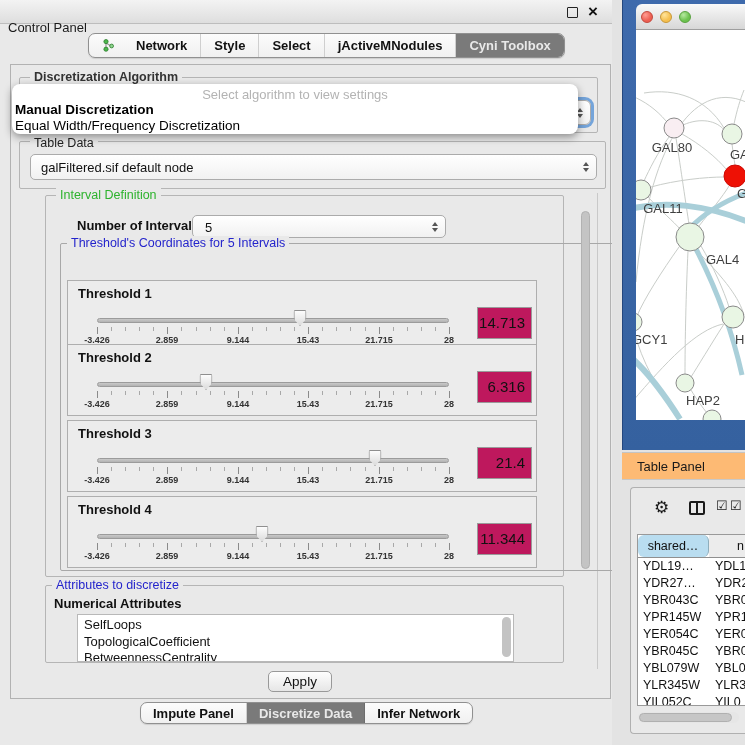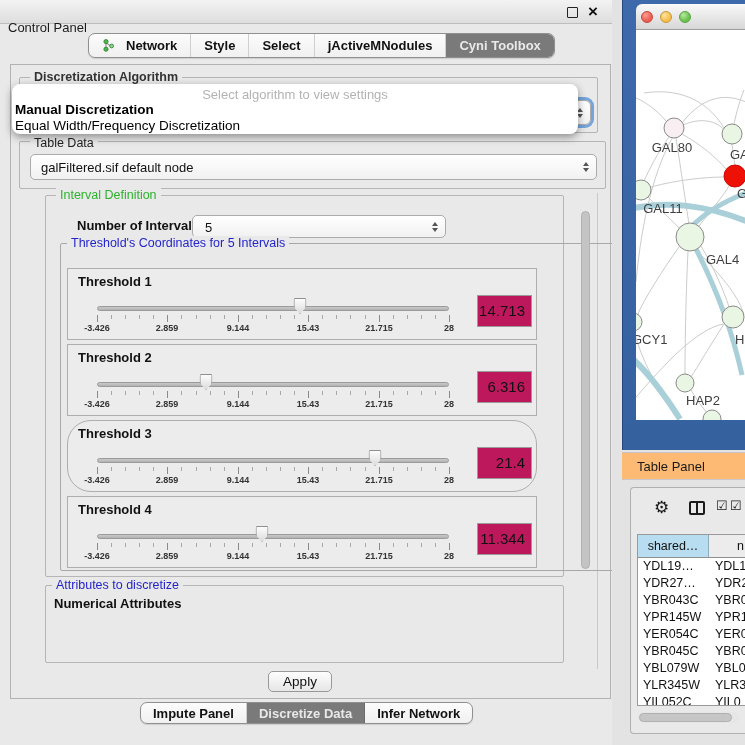--- a/index.html
+++ b/index.html
@@ -9,21 +9,21 @@
   
   .cp-titlebar { position:absolute; left:0; top:0; width:622px; height:24px;
     background:linear-gradient(#f3f3f3,#dedede); border-bottom:1px solid #bdbdbd; }
   .cp-title { position:absolute; left:8px; top:16px; line-height:24px; font-size:13px; color:#1a1a1a; }
   .btn-float { position:absolute; left:567px; top:7px; width:11px; height:11px; border:1.5px solid #222; background:transparent; border-radius:1px; }
   .btn-close { position:absolute; left:588px; top:1px; font-size:17px; font-weight:bold; color:#111; line-height:22px; }
 
   .segbar { position:absolute; display:flex; border:1px solid #909090; border-radius:7px; overflow:hidden;
     background:linear-gradient(#fcfcfc,#f0f0f0); box-shadow:0 1px 1px rgba(0,0,0,.12); }
   .seg { padding:0 13px; font-size:13px; font-weight:bold; color:#111; white-space:nowrap;
-    display:flex; align-items:center; gap:11px; border-right:1px solid #cfcfcf; }
+    display:flex; align-items:center; gap:21px; border-right:1px solid #cfcfcf; }
   .seg:last-child { border-right:none; }
   .seg.selected { background:#7a7a7a; color:#e9e9e9; border-right-color:#6d6d6d; }
   .topbar { left:88px; top:33px; height:25px; }
   .bottombar { left:140px; top:702px; height:22px; }
   .bottombar .seg { padding:0 12px; }
 
   .cp-main { position:absolute; left:10px; top:64px; width:601px; height:635px;
     border:1px solid #b2b2b2; background:#e9e9e9; }
 
   .group { position:absolute; border:1px solid #b5b5b5; border-radius:2px; }
@@ -103,21 +103,21 @@
   .table-panel { position:absolute; left:630px; top:487px; width:115px; height:247px;
     background:#e9e9e9; border:1px solid #b0b0b0; border-right:none; border-radius:4px 0 0 4px; }
   .tp-gear { position:absolute; left:23px; top:9px; font-size:17px; color:#1a1a1a; }
   .tp-split { position:absolute; left:58px; top:13px; width:16px; height:14px; border:2px solid #1a1a1a; border-radius:2px; }
   .tp-split i { position:absolute; left:50%; top:0; bottom:0; width:2px; margin-left:-1px; background:#1a1a1a; }
   .tp-check { position:absolute; top:10px; font-size:13px; color:#1a1a1a; }
   .ck1{left:85px}.ck2{left:99px}
   .tp-table { position:absolute; left:6px; top:46px; width:109px; height:172px; background:#fff;
     border:1px solid #999; border-right:none; overflow:hidden; }
   .tp-head { display:flex; height:23px; border-bottom:1px solid #8f8f8f; font-size:12.5px; color:#111; }
-  .tp-head .c1 { width:71px; background:#b9ddf0; border-right:1px solid #8faebc; text-align:center; line-height:22px; }
+  .tp-head .c1 { width:71px; background:#b9ddf0; border-right:1px solid #8faebc; text-align:center; line-height:22px;border-radius:6px; }
   .tp-head .c2 { flex:1; background:#ececec; padding-left:10px; line-height:22px; text-align:right; padding-right:2px; }
   .tp-row { display:flex; height:17px; font-size:12.5px; color:#111; }
   .tp-row .c1 { width:71px; padding-left:5px; line-height:17px; white-space:nowrap; overflow:hidden; }
   .tp-row .c2 { flex:1; padding-left:6px; line-height:17px; white-space:nowrap; overflow:hidden; }
   .tp-hscroll { position:absolute; left:7px; top:224px; width:101px; height:11px; background:#e6e6e6; border-radius:6px; }
   .tp-hthumb { position:absolute; left:1px; top:1px; width:93px; height:9px; background:#c6c6c6; border:1px solid #b0b0b0; border-radius:5px; }
 
   .net-icon { width:13px; height:13px; }
 </style>
 </head>
@@ -181,21 +181,21 @@
           <span class="val" style="line-height:23px; left:12px;">5</span>
           <span class="stepper">
               <i class="tri-up"></i>
               <i class="tri-down"></i>
             </span>
         </div>
 
         <div class="group" style="left:14px; top:47px; width:564px; height:328px; border-color:#a8a8a8;">
           <span class="legend blue" style="left:6px;">Threshold's Coordinates for 5 Intervals</span>
 
-          <div class="threshold-box" style="top:24px;">
+          <div class="threshold-box" style="top:36px;">
             <span class="th-title">Threshold 1</span>
             <div class="sl-track"></div>
             <div class="sl-thumb" style="left:232px"></div>
             <div class="sl-ticks"></div>
             <div class="sl-scale">
               <span class="sc0">-3.426</span>
               <span class="sc1">2.859</span>
               <span class="sc2">9.144</span>
               <span class="sc3">15.43</span>
               <span class="sc4">21.715</span>
@@ -213,21 +213,21 @@
               <span class="sc0">-3.426</span>
               <span class="sc1">2.859</span>
               <span class="sc2">9.144</span>
               <span class="sc3">15.43</span>
               <span class="sc4">21.715</span>
               <span class="sc5">28</span>
             </div>
             <div class="th-value">6.316</div>
           </div>
 
-          <div class="threshold-box" style="top:176px;border-radius:24px;">
+          <div class="threshold-box" style="top:176px;">
             <span class="th-title">Threshold 3</span>
             <div class="sl-track"></div>
             <div class="sl-thumb" style="left:307px"></div>
             <div class="sl-ticks"></div>
             <div class="sl-scale">
               <span class="sc0">-3.426</span>
               <span class="sc1">2.859</span>
               <span class="sc2">9.144</span>
               <span class="sc3">15.43</span>
               <span class="sc4">21.715</span>
@@ -250,20 +250,26 @@
               <span class="sc5">28</span>
             </div>
             <div class="th-value">11.344</div>
           </div>
         </div>
       </div>
 
       <div class="group" style="left:29px; top:392px; width:519px; height:78px;">
         <span class="legend blue" style="left:6px;">Attributes to discretize</span>
         <span style="position:absolute; left:8px; top:10px; font-size:13px; font-weight:bold; color:#111;">Numerical Attributes</span>
+        <div class="attr-list">
+          <div>SelfLoops</div>
+          <div>TopologicalCoefficient</div>
+          <div>BetweennessCentrality</div>
+          <div class="attr-scroll"></div>
+        </div>
       </div>
 
       <div class="vscroll-thumb"></div>
     </div>
 
     <div class="apply-btn">Apply</div>
   </div>
 
   <div class="popup">
     <div class="ph">Select algorithm to view settings</div>

